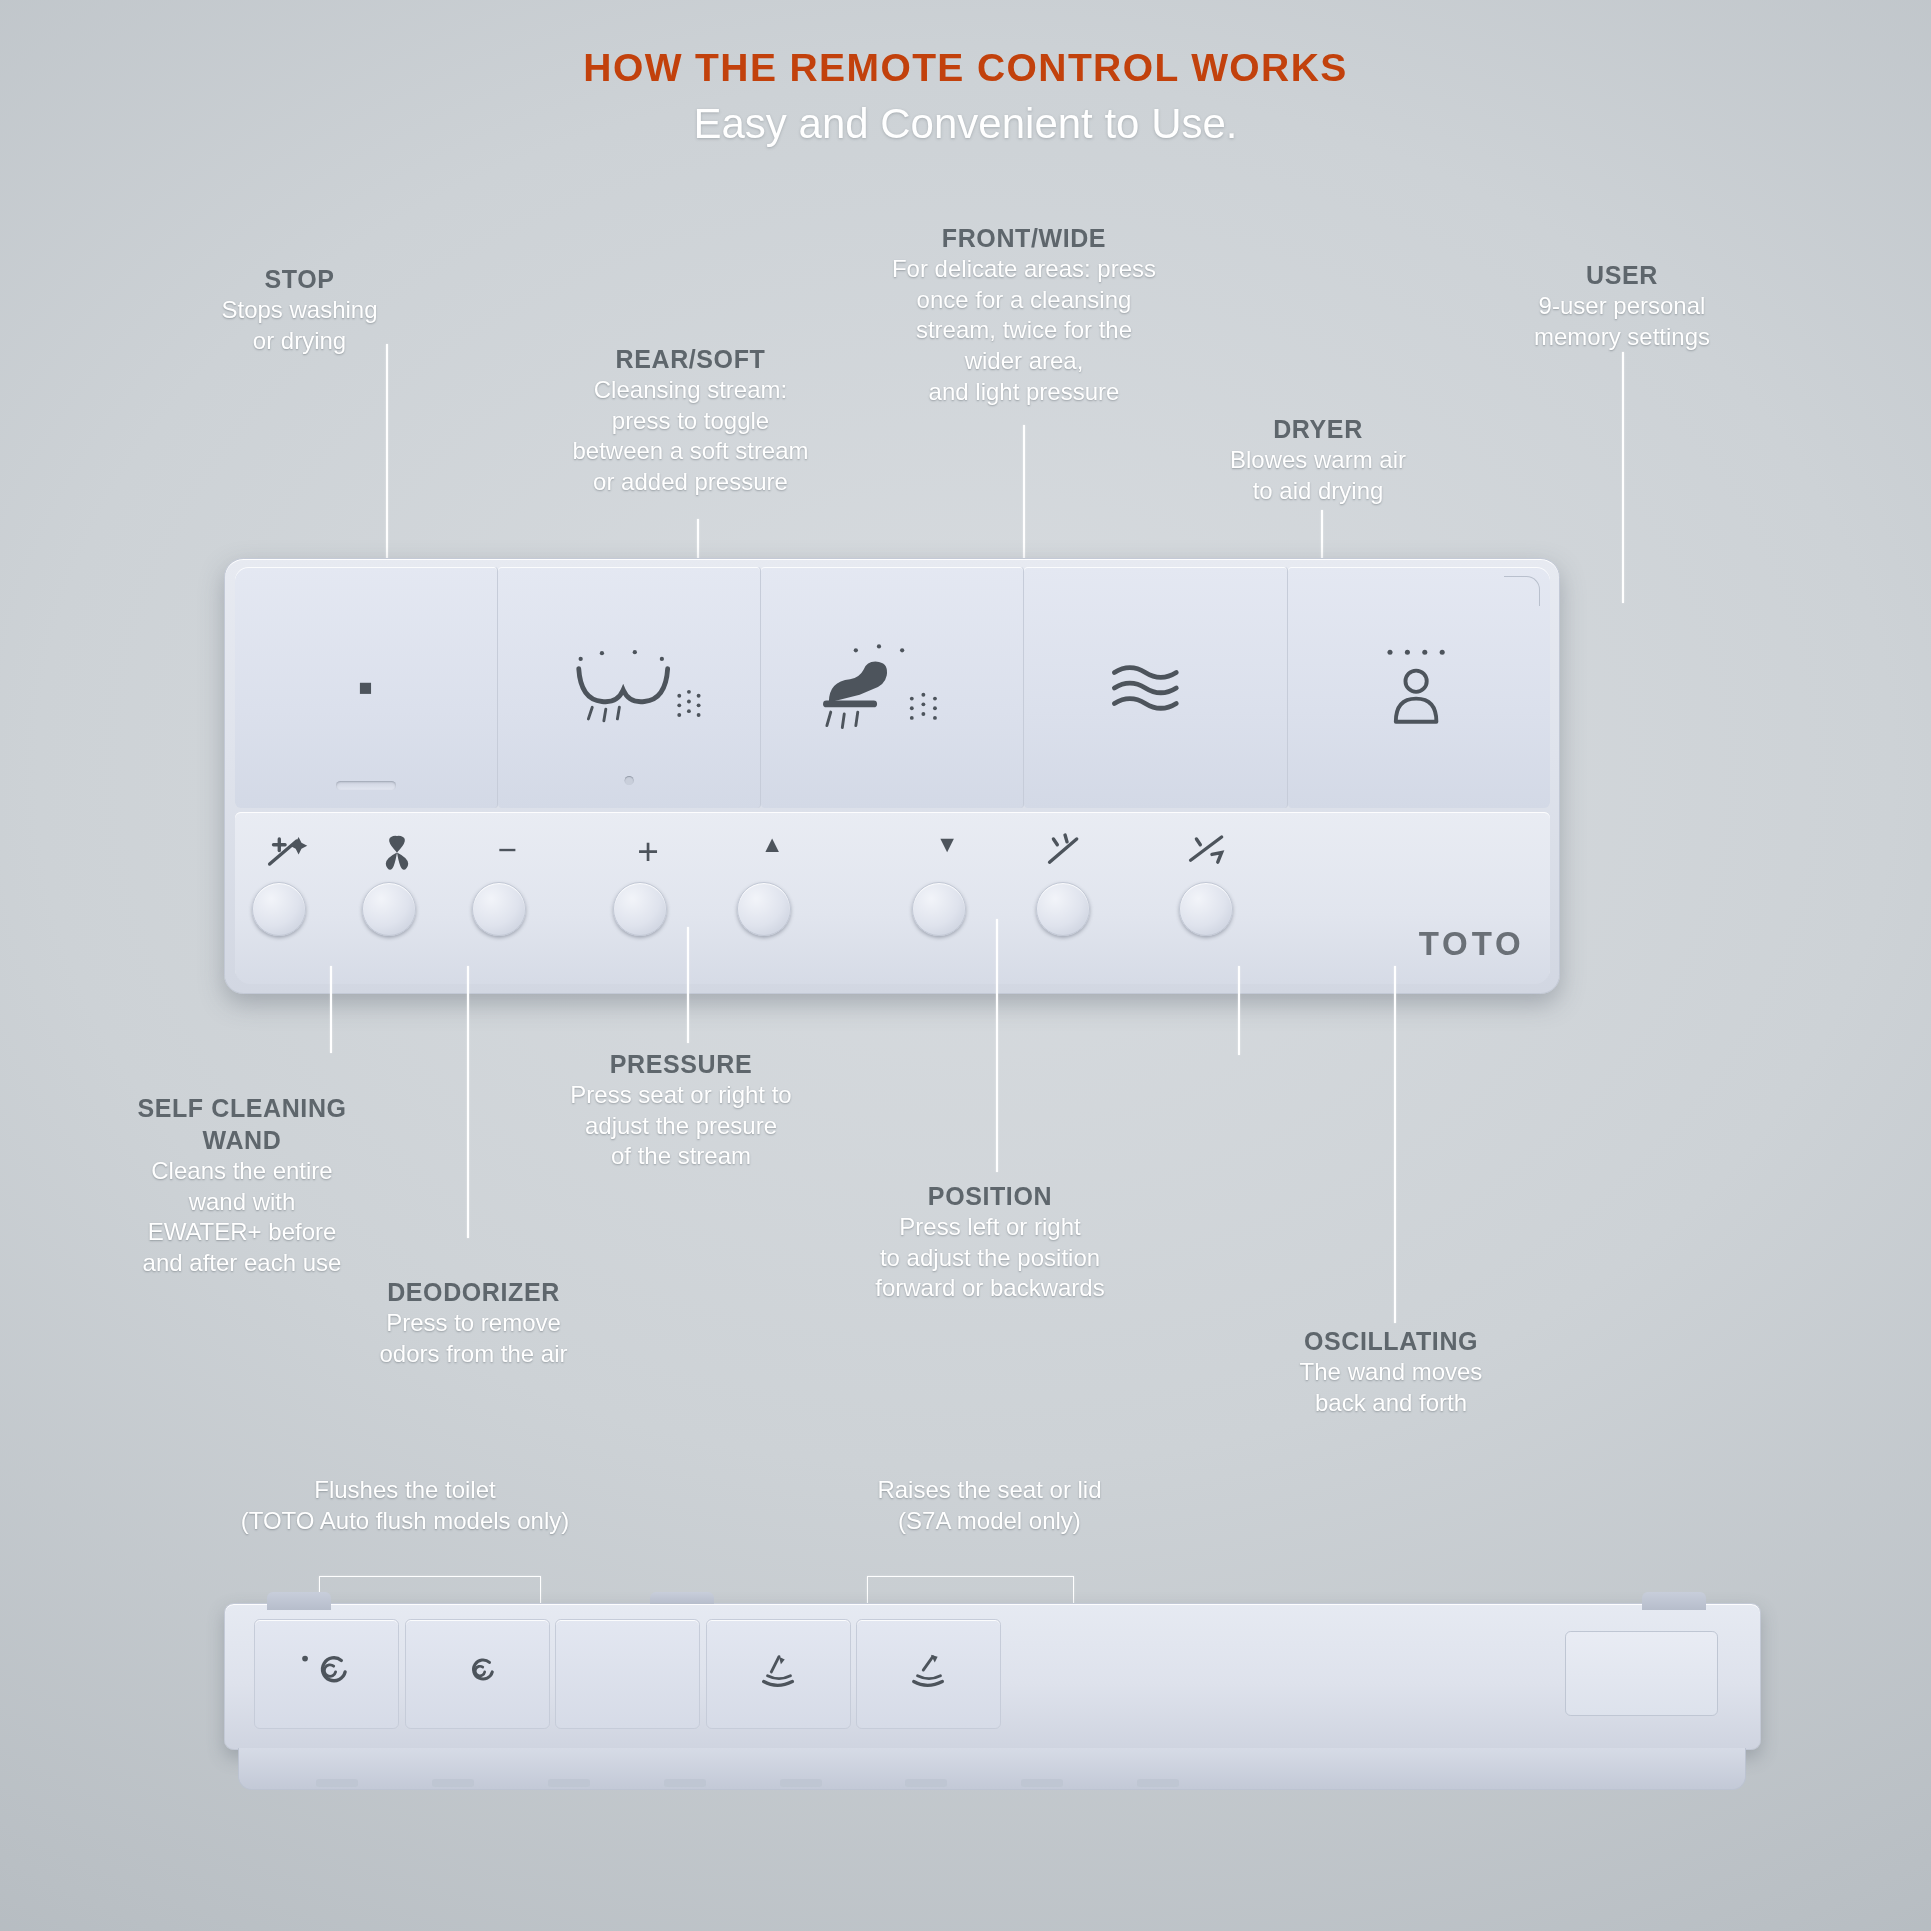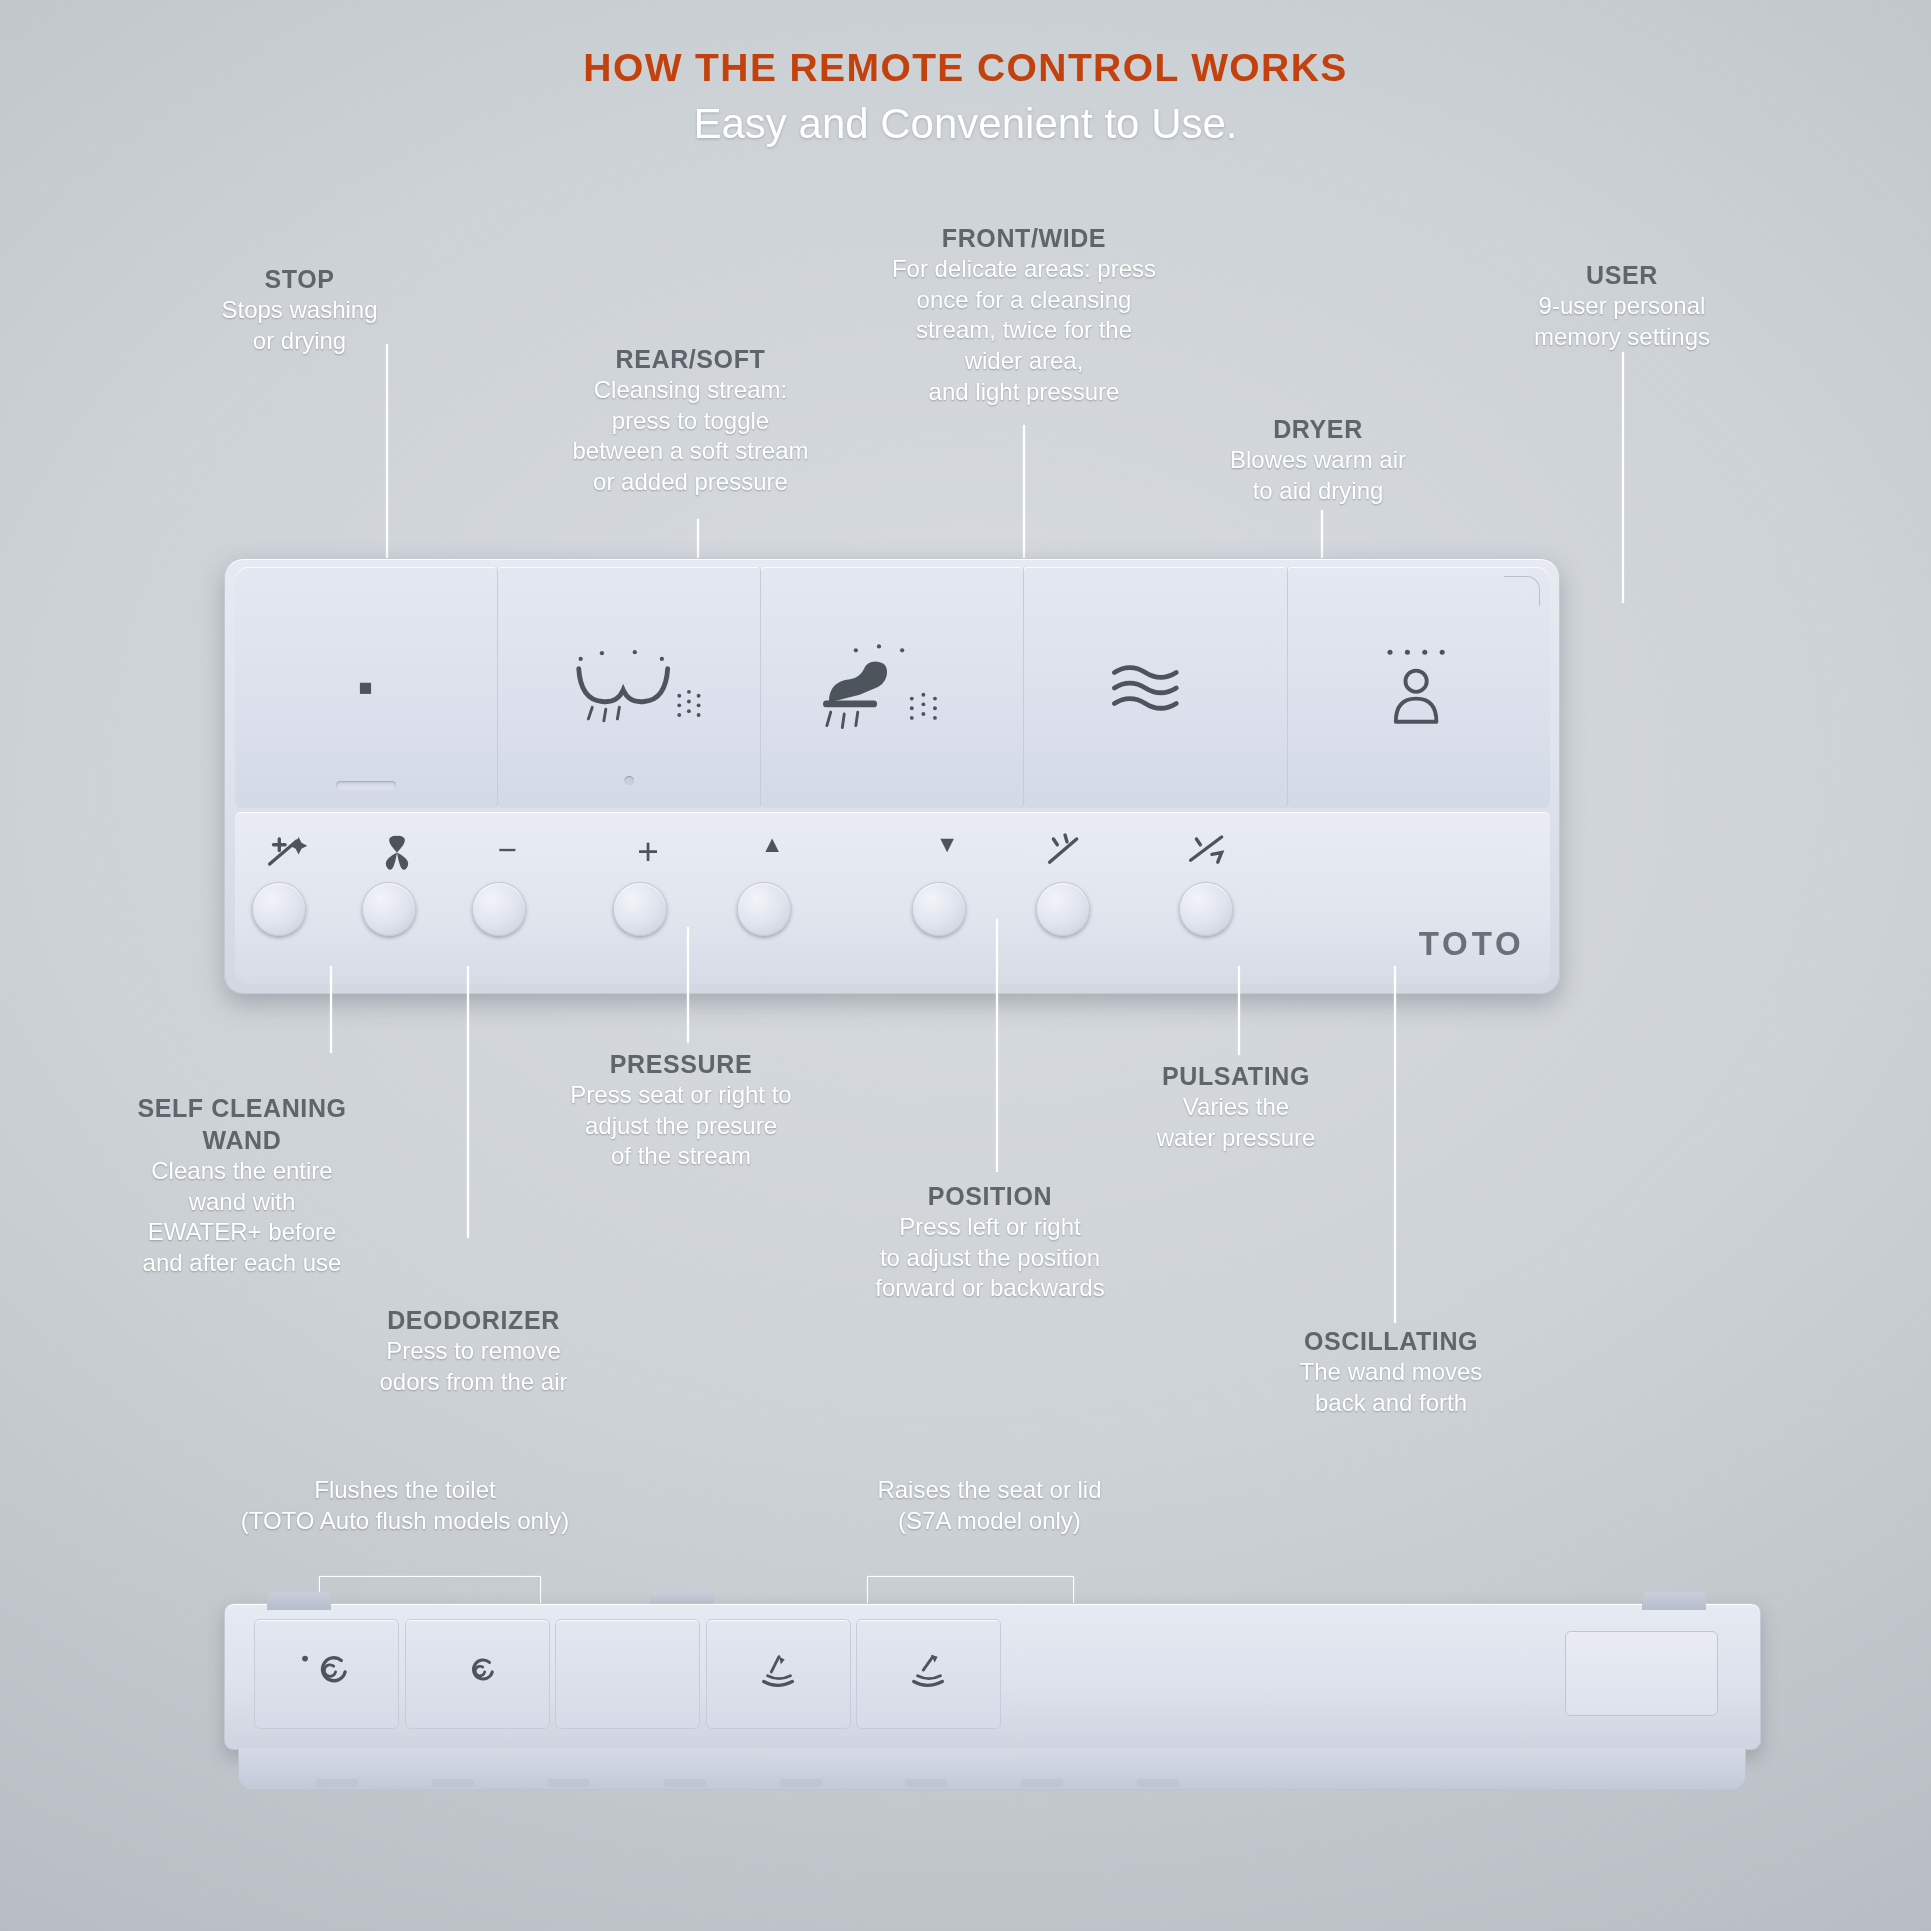--- a/index.html
+++ b/index.html
@@ -335,21 +335,21 @@
   <div class="callout" style="left:97px;top:1092px;width:290px;">
     <div class="ttl" style="white-space:pre-line">SELF CLEANING
 WAND</div>
     <div class="desc" style="white-space:pre-line">Cleans the entire
 wand with
 EWATER+ before
 and after each use</div>
   </div>
 
   <div class="leader" style="left:467px;top:966px;height:272px;"></div>
-  <div class="callout" style="left:319px;top:1304px;width:309px;">
+  <div class="callout" style="left:319px;top:1276px;width:309px;">
     <div class="ttl">DEODORIZER</div>
     <div class="desc" style="white-space:pre-line">Press to remove
 odors from the air</div>
   </div>
 
   <div class="leader" style="left:687px;top:927px;height:116px;"></div>
   <div class="callout" style="left:536px;top:1048px;width:290px;">
     <div class="ttl">PRESSURE</div>
     <div class="desc" style="white-space:pre-line">Press seat or right to
 adjust the presure
@@ -358,25 +358,20 @@
 
   <div class="leader" style="left:996px;top:919px;height:253px;"></div>
   <div class="callout" style="left:845px;top:1180px;width:290px;">
     <div class="ttl">POSITION</div>
     <div class="desc" style="white-space:pre-line">Press left or right
 to adjust the position
 forward or backwards</div>
   </div>
 
   <div class="leader" style="left:1238px;top:966px;height:89px;"></div>
-  <div class="callout" style="left:1091px;top:1060px;width:290px;">
-    <div class="ttl">PULSATING</div>
-    <div class="desc" style="white-space:pre-line">Varies the
-water pressure</div>
-  </div>
 
   <div class="leader" style="left:1394px;top:966px;height:357px;"></div>
   <div class="callout" style="left:1246px;top:1325px;width:290px;">
     <div class="ttl">OSCILLATING</div>
     <div class="desc" style="white-space:pre-line">The wand moves
 back and forth</div>
   </div>
 
   <div class="callout" style="left:183px;top:1475px;width:444px;">
     <div class="desc" style="white-space:pre-line">Flushes the toilet

